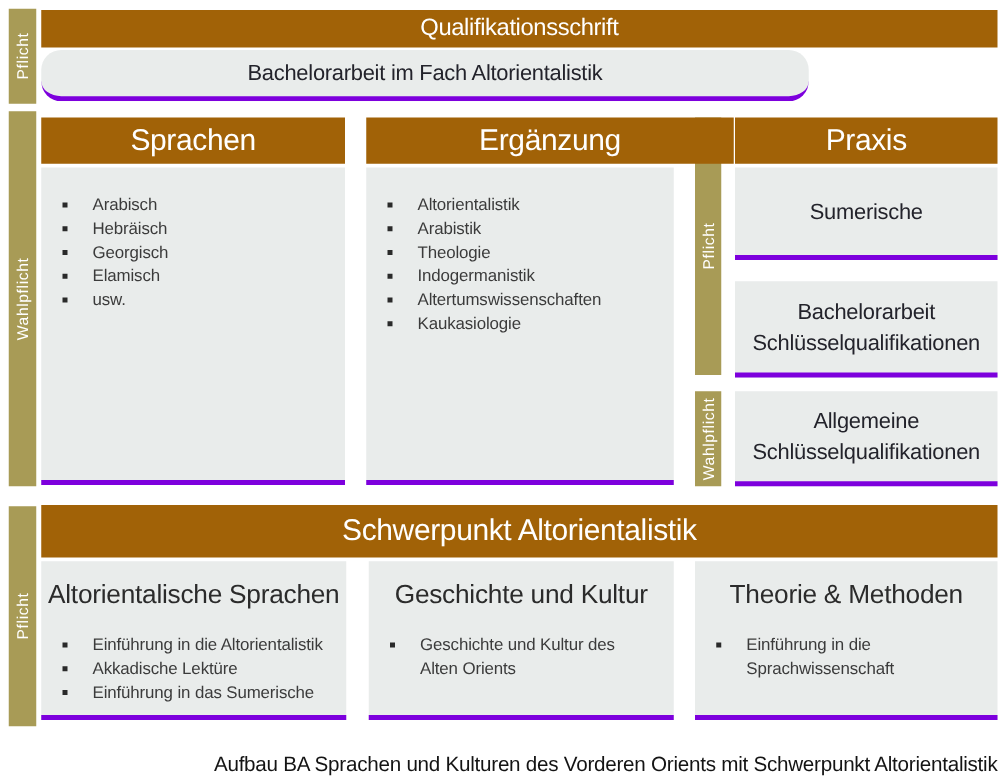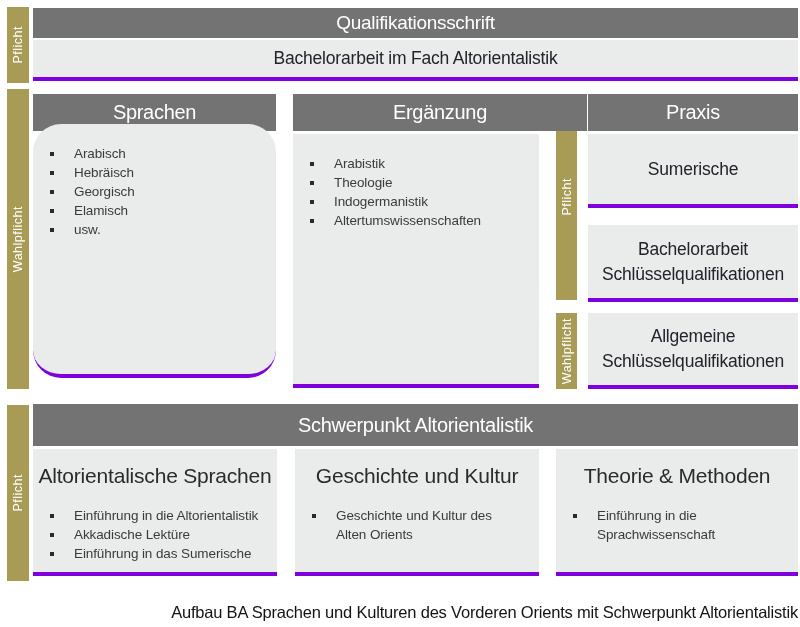--- a/index.html
+++ b/index.html
@@ -10,25 +10,25 @@
   
   .vbar{
     position:absolute;background:#a89b56;display:flex;align-items:center;justify-content:center;
   }
   .vtext{
     writing-mode:vertical-rl;transform:rotate(180deg);
     color:#ffffff;font-size:12.5px;letter-spacing:.5px;white-space:nowrap;
   }
   
   .navy{
-    position:absolute;background:#737373;color:#ffffff;
+    position:absolute;background:#a16207;color:#ffffff;
     display:flex;align-items:center;justify-content:center;
     letter-spacing:-.3px;
   }
-  .navy.big{font-size:20px;}
+  .navy.big{font-size:24px;}
   .navy.top{font-size:19px;}
   
   .gbox{
     position:absolute;background:#e9eceb;border-bottom:4px solid #7d00dd;
     color:#23232b;letter-spacing:-.2px;box-sizing:content-box;
   }
   .gbox.center{display:flex;align-items:center;justify-content:center;text-align:center;}
   .gbox .boxlabel{font-size:17.5px;line-height:25px;}
   .coltitle{
     text-align:center;font-size:21px;color:#2b2b2b;padding-top:15px;letter-spacing:-.2px;
@@ -69,46 +69,48 @@
   <div class="vbar" style="left:556px;top:94px;width:21px;height:206px;">
     <span class="vtext">Pflicht</span>
   </div>
   <div class="vbar" style="left:556px;top:313px;width:21px;height:76px;">
     <span class="vtext">Wahlpflicht</span>
   </div>
 
   <div class="navy top" style="left:33px;top:8px;width:765px;height:30px;">
     <span>Qualifikationsschrift</span>
   </div>
-  <div class="gbox center" style="left:33px;top:40px;width:765px;height:37px;font-size:17.5px;">
+  <div class="gbox center" style="left:33px;top:40px;width:614px;height:37px;font-size:17.5px;border-radius:16px;">
     <span>Bachelorarbeit im Fach Altorientalistik</span>
   </div>
 
   <div class="navy big" style="left:33px;top:94px;width:243px;height:37px;">
     <span>Sprachen</span>
   </div>
-  <div class="gbox" style="left:33px;top:124px;width:243px;height:250px;border-radius:28px;">
+  <div class="gbox" style="left:33px;top:134px;width:243px;height:250px;">
     <ul class="blist mid-list">
       <li>Arabisch</li>
       <li>Hebräisch</li>
       <li>Georgisch</li>
       <li>Elamisch</li>
       <li>usw.</li>
     </ul>
   </div>
 
   <div class="navy big" style="left:293px;top:94px;width:294px;height:37px;">
     <span>Ergänzung</span>
   </div>
   <div class="gbox" style="left:293px;top:134px;width:246px;height:250px;">
     <ul class="blist mid-list">
+      <li>Altorientalistik</li>
       <li>Arabistik</li>
       <li>Theologie</li>
       <li>Indogermanistik</li>
       <li>Altertumswissenschaften</li>
+      <li>Kaukasiologie</li>
     </ul>
   </div>
 
   <div class="navy big" style="left:588px;top:94px;width:210px;height:37px;">
     <span>Praxis</span>
   </div>
   <div class="gbox center" style="left:588px;top:134px;width:210px;height:70px;">
     <span class="boxlabel">Sumerische</span>
   </div>
   <div class="gbox center" style="left:588px;top:225px;width:210px;height:73px;">

